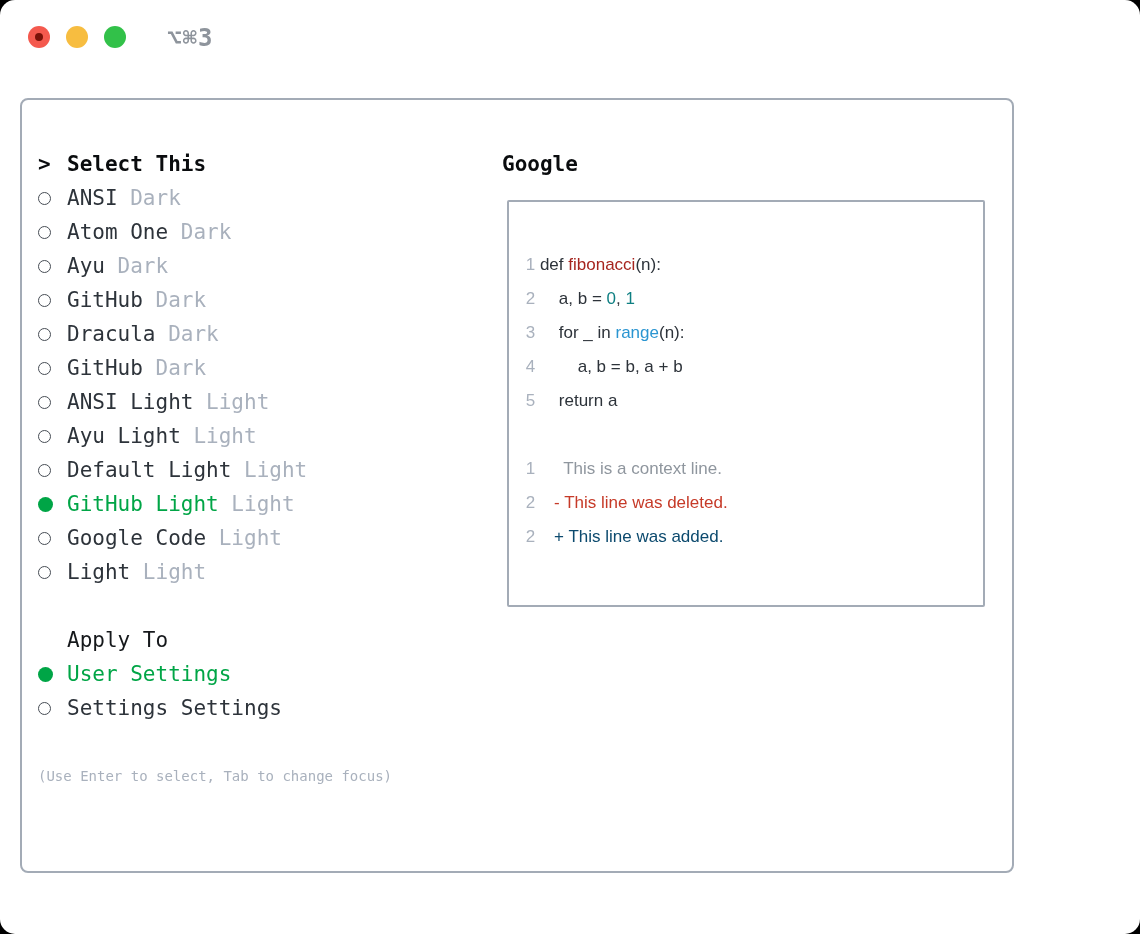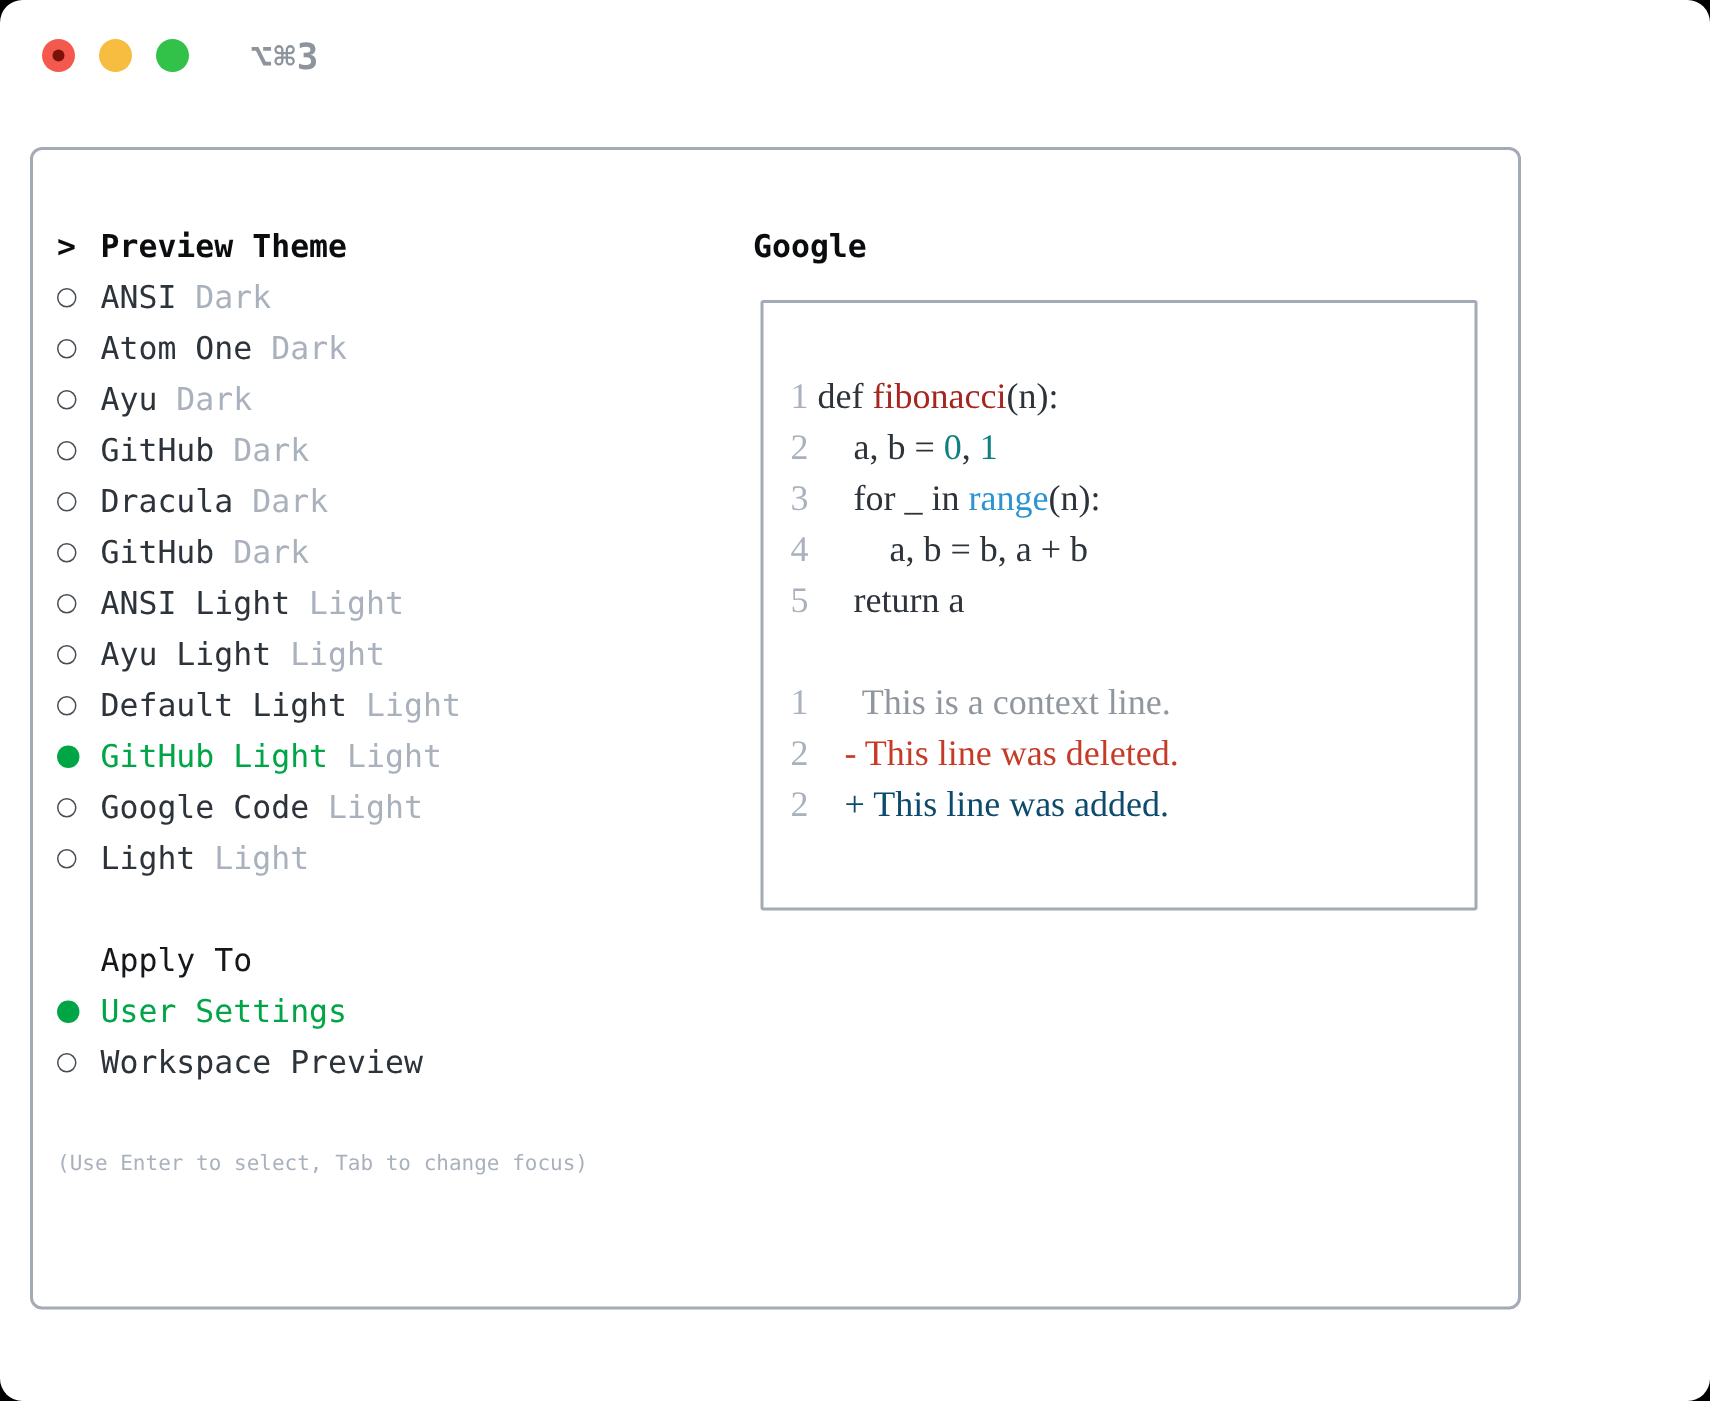--- a/index.html
+++ b/index.html
@@ -42,22 +42,22 @@
   .help{
     margin:0;width:432px;color:#a9b1bd;font-size:14px;line-height:34px;
   }
   
   .right-col{position:absolute;left:480px;top:47px}
   .preview-heading{height:34px;line-height:34px;font-size:21px;font-weight:bold;color:#0a0c0e}
   .preview-box{
     margin:19px 0 0 5px;width:478px;height:407px;box-sizing:border-box;
     border:2px solid #a3abb6;border-radius:2px;background:#fff;overflow:hidden;
   }
-  .code{margin:0;padding:46px 11px 0 12px;font-size:24px;line-height:34px;white-space:pre;
-    font-family:Liberation Serif, serif}
+  .code{margin:0;padding:46px 11px 0 12px;font-size:17px;line-height:34px;white-space:pre;
+    font-family:Liberation Sans, sans-serif}
   .code .line{height:34px}
   .tk-ln{color:#a9b1bd}
   .tk-pl{color:#2d333a}
   .tk-fn{color:#a6251f}
   .tk-nm{color:#0e7f82}
   .tk-cl{color:#2a95d1}
   .tk-ctx{color:#8f969e}
   .tk-del{color:#c63a28}
   .tk-add{color:#0c4a6e}
 </style>
@@ -73,21 +73,21 @@
         <button class="light light-zoom" style="background: rgb(50, 193, 73);"></button>
       </div>
     <div class="win-title">⌥⌘3</div>
   </div>
 
   <div class="panel">
 
     <div class="left-col">
       <div class="row">
         <span class="marker"><span class="prompt">&gt;</span></span>
-        <span class="list-heading">Preview Theme</span>
+        <span class="list-heading">Select This</span>
       </div>
 
       <div>
           <div class="row item"><span class="marker"><span class="circ"></span></span><span class="name">ANSI</span><span class="variant"> Dark</span></div>
           <div class="row item"><span class="marker"><span class="circ"></span></span><span class="name">Atom One</span><span class="variant"> Dark</span></div>
           <div class="row item"><span class="marker"><span class="circ"></span></span><span class="name">Ayu</span><span class="variant"> Dark</span></div>
           <div class="row item"><span class="marker"><span class="circ"></span></span><span class="name">GitHub</span><span class="variant"> Dark</span></div>
           <div class="row item"><span class="marker"><span class="circ"></span></span><span class="name">Dracula</span><span class="variant"> Dark</span></div>
           <div class="row item"><span class="marker"><span class="circ"></span></span><span class="name">GitHub</span><span class="variant"> Dark</span></div>
           <div class="row item"><span class="marker"><span class="circ"></span></span><span class="name">ANSI Light</span><span class="variant"> Light</span></div>
@@ -100,21 +100,21 @@
 
       <div class="spacer"></div>
 
       <div class="row">
         <span class="marker"></span>
         <span class="sub-heading">Apply To</span>
       </div>
 
       <div>
           <div class="row item sel"><span class="marker"><span class="dot"></span></span><span class="name">User Settings</span></div>
-          <div class="row item"><span class="marker"><span class="circ"></span></span><span class="name">Workspace Preview</span></div>
+          <div class="row item"><span class="marker"><span class="circ"></span></span><span class="name">Settings Settings</span></div>
         </div>
 
       <div class="spacer"></div>
 
       <p class="help">(Use Enter to select, Tab to change focus)</p>
     </div>
 
     <div class="right-col">
       <div class="preview-heading">Google</div>
       <div class="preview-box">

